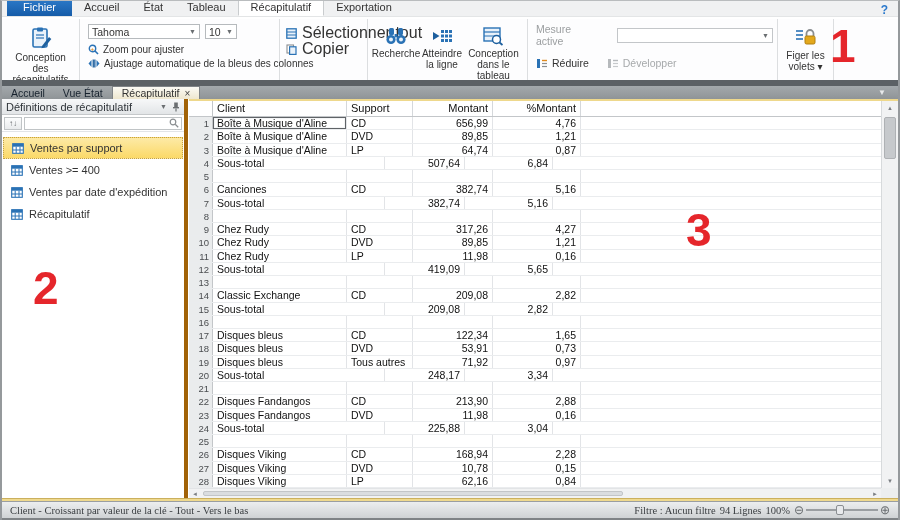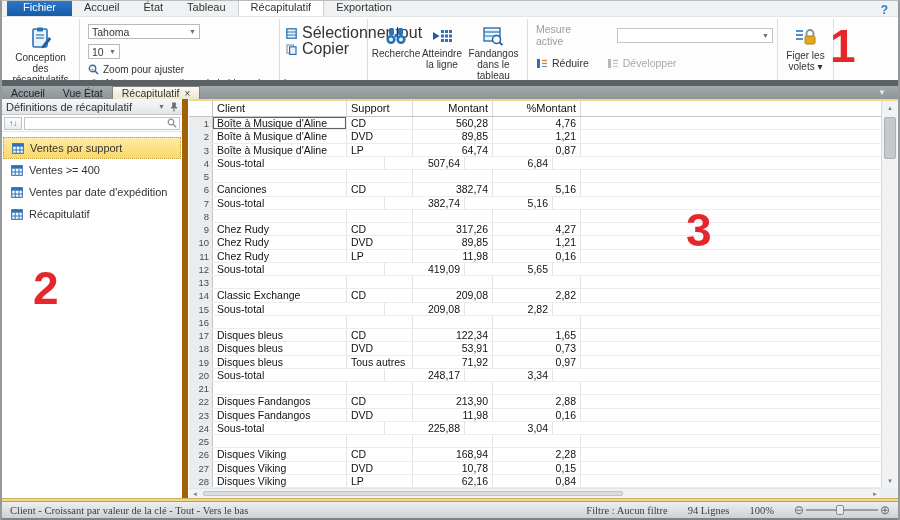--- a/index.html
+++ b/index.html
@@ -23,41 +23,41 @@
   .combo { height:15px; border:1px solid #b6babd; background:#fff; font-size:10.5px; color:#333;
            display:flex; align-items:center; padding:0 3px; justify-content:space-between; }
   .caret { font-size:7px; color:#6a6e71; margin-left:4px; }
   .ribitem { display:flex; align-items:center; gap:4px; font-size:10px; color:#333; height:14px; white-space:nowrap; }
   .smallrow { display:flex; align-items:center; gap:5px; font-size:16px; color:#333; height:16px; white-space:nowrap; }
   .disabled { color:#a6a9ab !important; }
   .icon { flex:0 0 auto; display:inline-flex; }
 
   .rg-design { width:78px; }
   .rg-font { width:200px; padding-left:8px; }
-  .rg-font .row1 { display:flex; gap:5px; margin:2px 0 3px;flex-direction:column; }
+  .rg-font .row1 { display:flex; gap:5px; margin:2px 0 3px; }
   .rg-clip { width:88px; padding-left:6px; padding-top:6px; }
   .rg-find { width:160px; display:flex; justify-content:space-around; }
   .rg-measure { width:250px; padding-left:8px; padding-top:4px; }
   .rg-measure .row1 { display:flex; align-items:center; gap:16px; }
   .rg-measure .row2 { display:flex; align-items:center; gap:18px; margin-top:9px; }
   .rg-freeze { width:56px; display:flex; justify-content:center; }
 
   .annotation { position:absolute; color:#e5262b; font-weight:bold; font-size:46px; line-height:1; z-index:50; }
 
   
   .darkband { position:absolute; top:79px; left:0; right:0; height:6px; background:#5c6165; }
   .viewtabs { position:absolute; top:85px; left:0; right:0; height:13px;
               background:linear-gradient(#a4a9ac,#8f9497); display:flex; align-items:stretch; }
   .vtab { font-size:10.5px; color:#17222e; padding:0 9px; display:flex; align-items:center; }
   .vtab.active { background:linear-gradient(#fbfaf4,#eee7cf); border:1px solid #7f8386; border-bottom:none; color:#333; }
   .vtab .x { margin-left:5px; font-size:10px; color:#444; }
   .vt-caret { position:absolute; right:12px; top:2px; font-size:8px; color:#e8e9ea; }
 
   
-  .sidebar { position:absolute; left:0; top:98px; width:186px; height:399px; background:#fff; border-right:6px solid #a16207; }
+  .sidebar { position:absolute; left:0; top:98px; width:186px; height:399px; background:#fff; border-right:4px solid #a16207; }
   .sb-header { height:16px; background:linear-gradient(#f7f8f9,#e2e5e7); border-bottom:1px solid #c6c9cb;
                display:flex; align-items:center; font-size:11px; color:#2e3338; padding:0 4px; }
   .sb-header .sp { flex:1; }
   .sb-search { height:17px; display:flex; align-items:center; border-bottom:1px solid #e2e4e6; padding:1px 2px; gap:2px; }
   .sortbtn { width:18px; height:13px; border:1px solid #c0c4c6; background:linear-gradient(#fcfdfd,#e9ebed);
              font-size:8px; color:#6a6e71; display:flex; align-items:center; justify-content:center; }
   .searchbox { flex:1; height:13px; border:1px solid #c0c4c6; background:#fff; display:flex; align-items:center; justify-content:flex-end; padding:0 2px; }
   .sb-list { padding-top:5px; }
   .side-item { height:22px; display:flex; align-items:center; gap:6px; padding-left:8px; font-size:11px; color:#333; margin:0 1px; }
   .side-item.sel { background:linear-gradient(#fdeaa6,#fbd968); border:1px dotted #c2a048; }
@@ -89,21 +89,21 @@
   .hscroll .left { left:0; } .hscroll .right { right:0; }
   .hthumb { position:absolute; left:14px; top:2px; bottom:2px; width:420px; background:#dadde0; border:1px solid #c2c5c8; border-radius:2px; }
   .corner { position:absolute; right:0; bottom:0; width:17px; height:10px; background:#eceeef; }
 
   
   .goldline { position:absolute; top:497px; left:0; right:0; height:3px; background:#efd98d; border-top:1px solid #cbb05e; }
   .statusbar { position:absolute; top:500px; left:0; right:0; height:20px;
                background:linear-gradient(#eceeef,#cfd2d4); border-top:1px solid #9a9ea1; border-bottom:3px solid #7f8386;
                display:flex; align-items:center; font-size:10.5px; color:#3a3e41; padding:0 8px;font-family:Liberation Serif, serif; }
   .statusbar .sp { flex:1; }
-  .status-right { display:flex; align-items:center; gap:20px; }
+  .status-right { display:flex; align-items:center; gap:4px; }
   .zoomslider { display:flex; align-items:center; gap:2px; }
   .zs-sym { font-size:12px; color:#6a6e71; line-height:1; }
   .zs-track { position:relative; width:72px; height:2px; background:#9a9ea1; }
   .zs-thumb { position:absolute; left:30px; top:-4px; width:8px; height:10px; background:#e8eaec; border:1px solid #8a8e91; border-radius:2px; }
 
   svg { display:block; }
 </style>
 </head>
 <body>
 
@@ -229,21 +229,21 @@
       <div class="bigbtn" style="width:62px">
         <span class="icon">
           <svg width="22" height="20" viewBox="0 0 22 20">
               <rect x="2" y="2" width="16" height="13" fill="#eaf2fa" stroke="#2a72b5" stroke-width="1.4"></rect>
               <line x1="2" y1="6" x2="18" y2="6" stroke="#2a72b5" stroke-width="1.2"></line>
               <line x1="2" y1="10" x2="18" y2="10" stroke="#2a72b5" stroke-width="1"></line>
               <circle cx="14.5" cy="13.5" r="4" fill="#fff" stroke="#1d5f9e" stroke-width="1.5"></circle>
               <line x1="17.5" y1="16.5" x2="20.5" y2="19" stroke="#1d5f9e" stroke-width="1.8"></line>
             </svg>
         </span>
-        <span><span>Fandangos</span><br><span>dans le tableau</span></span>
+        <span><span>Conception</span><br><span>dans le tableau</span></span>
       </div>
     </div>
 
     <div class="rgroup rg-measure">
       <div class="row1">
         <span style="font-size:10.5px;color:#9b9ea0;">Mesure active</span>
         <div class="combo" style="width:158px;border-color:#c3c6c9;">
           <span></span>
             <span class="caret">▼</span>
         </div>
@@ -390,21 +390,21 @@
       <div class="th w-client">Client</div>
       <div class="th w-support">Support</div>
       <div class="th w-num">Montant</div>
       <div class="th w-pct">%Montant</div>
     </div>
     <div class="tbody">
         <div class="trow">
           <div class="tnum">1</div>
           <div class="tc tc-client selcell">Boîte à Musique d'Aline</div>
           <div class="tc tc-support">CD</div>
-          <div class="tc tc-num">560,28</div>
+          <div class="tc tc-num">656,99</div>
           <div class="tc tc-pct">4,76</div>
         </div>
         <div class="trow">
           <div class="tnum">2</div>
           <div class="tc tc-client">Boîte à Musique d'Aline</div>
           <div class="tc tc-support">DVD</div>
           <div class="tc tc-num">89,85</div>
           <div class="tc tc-pct">1,21</div>
         </div>
         <div class="trow">

